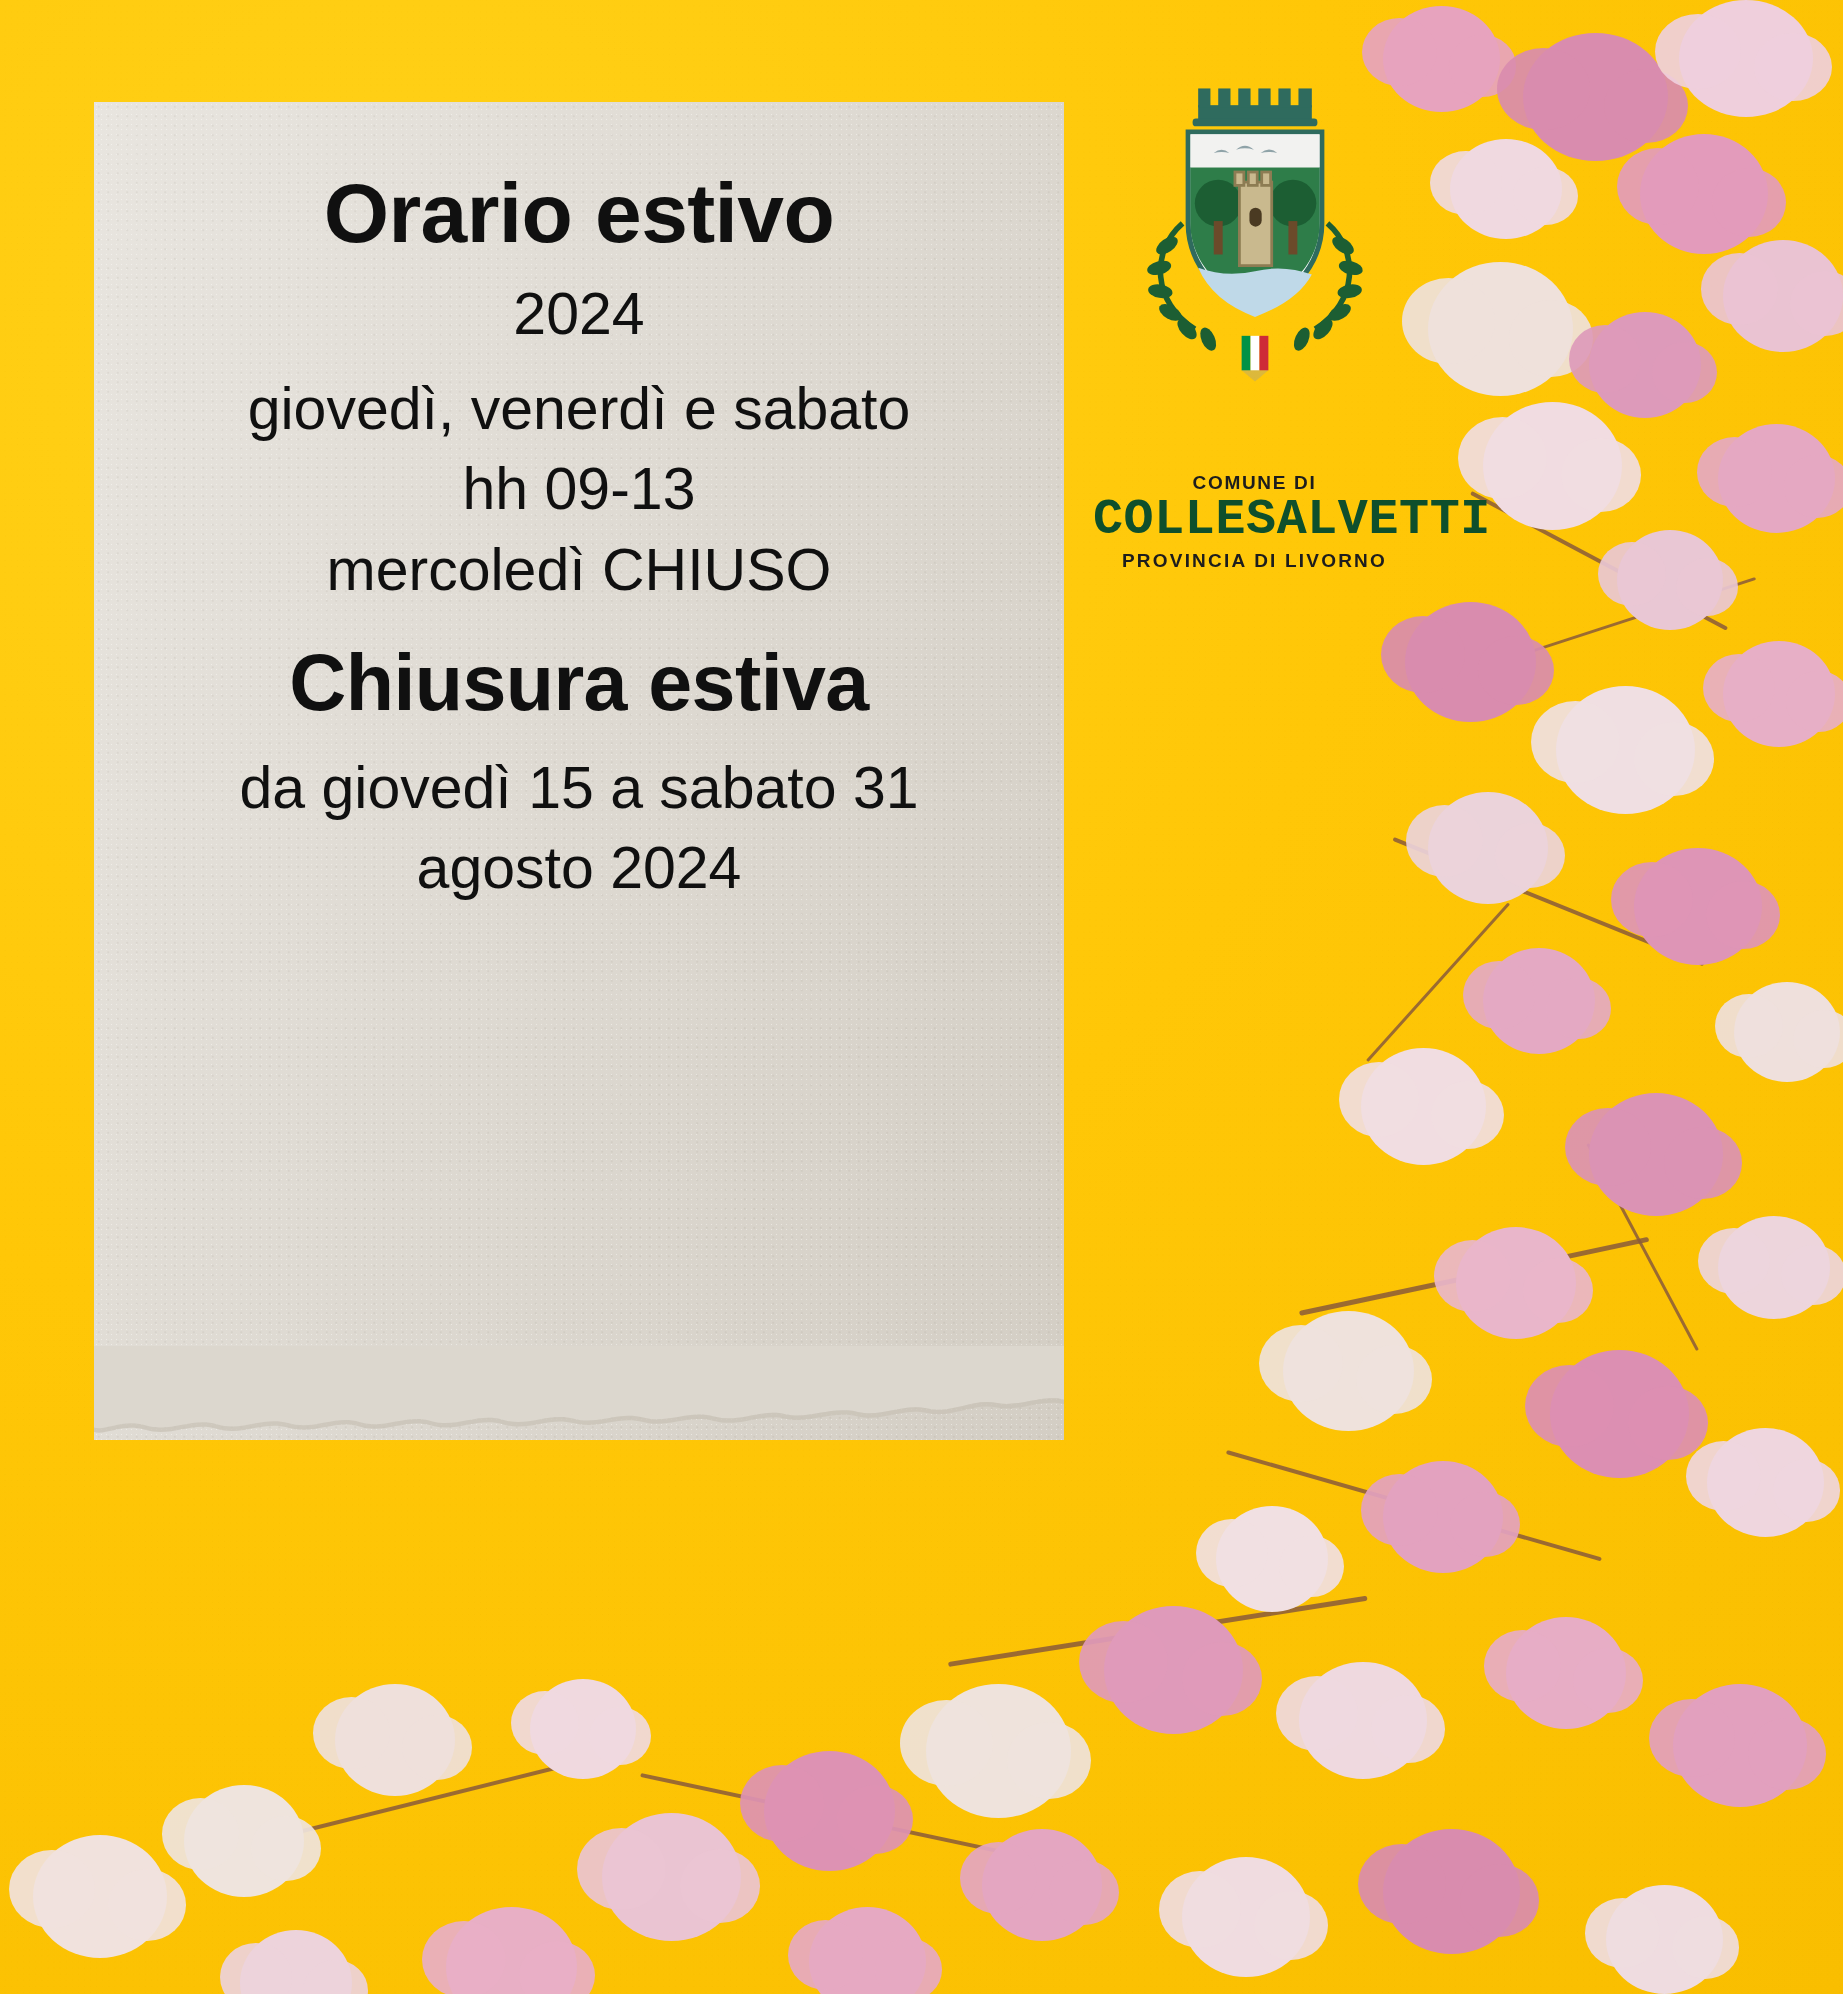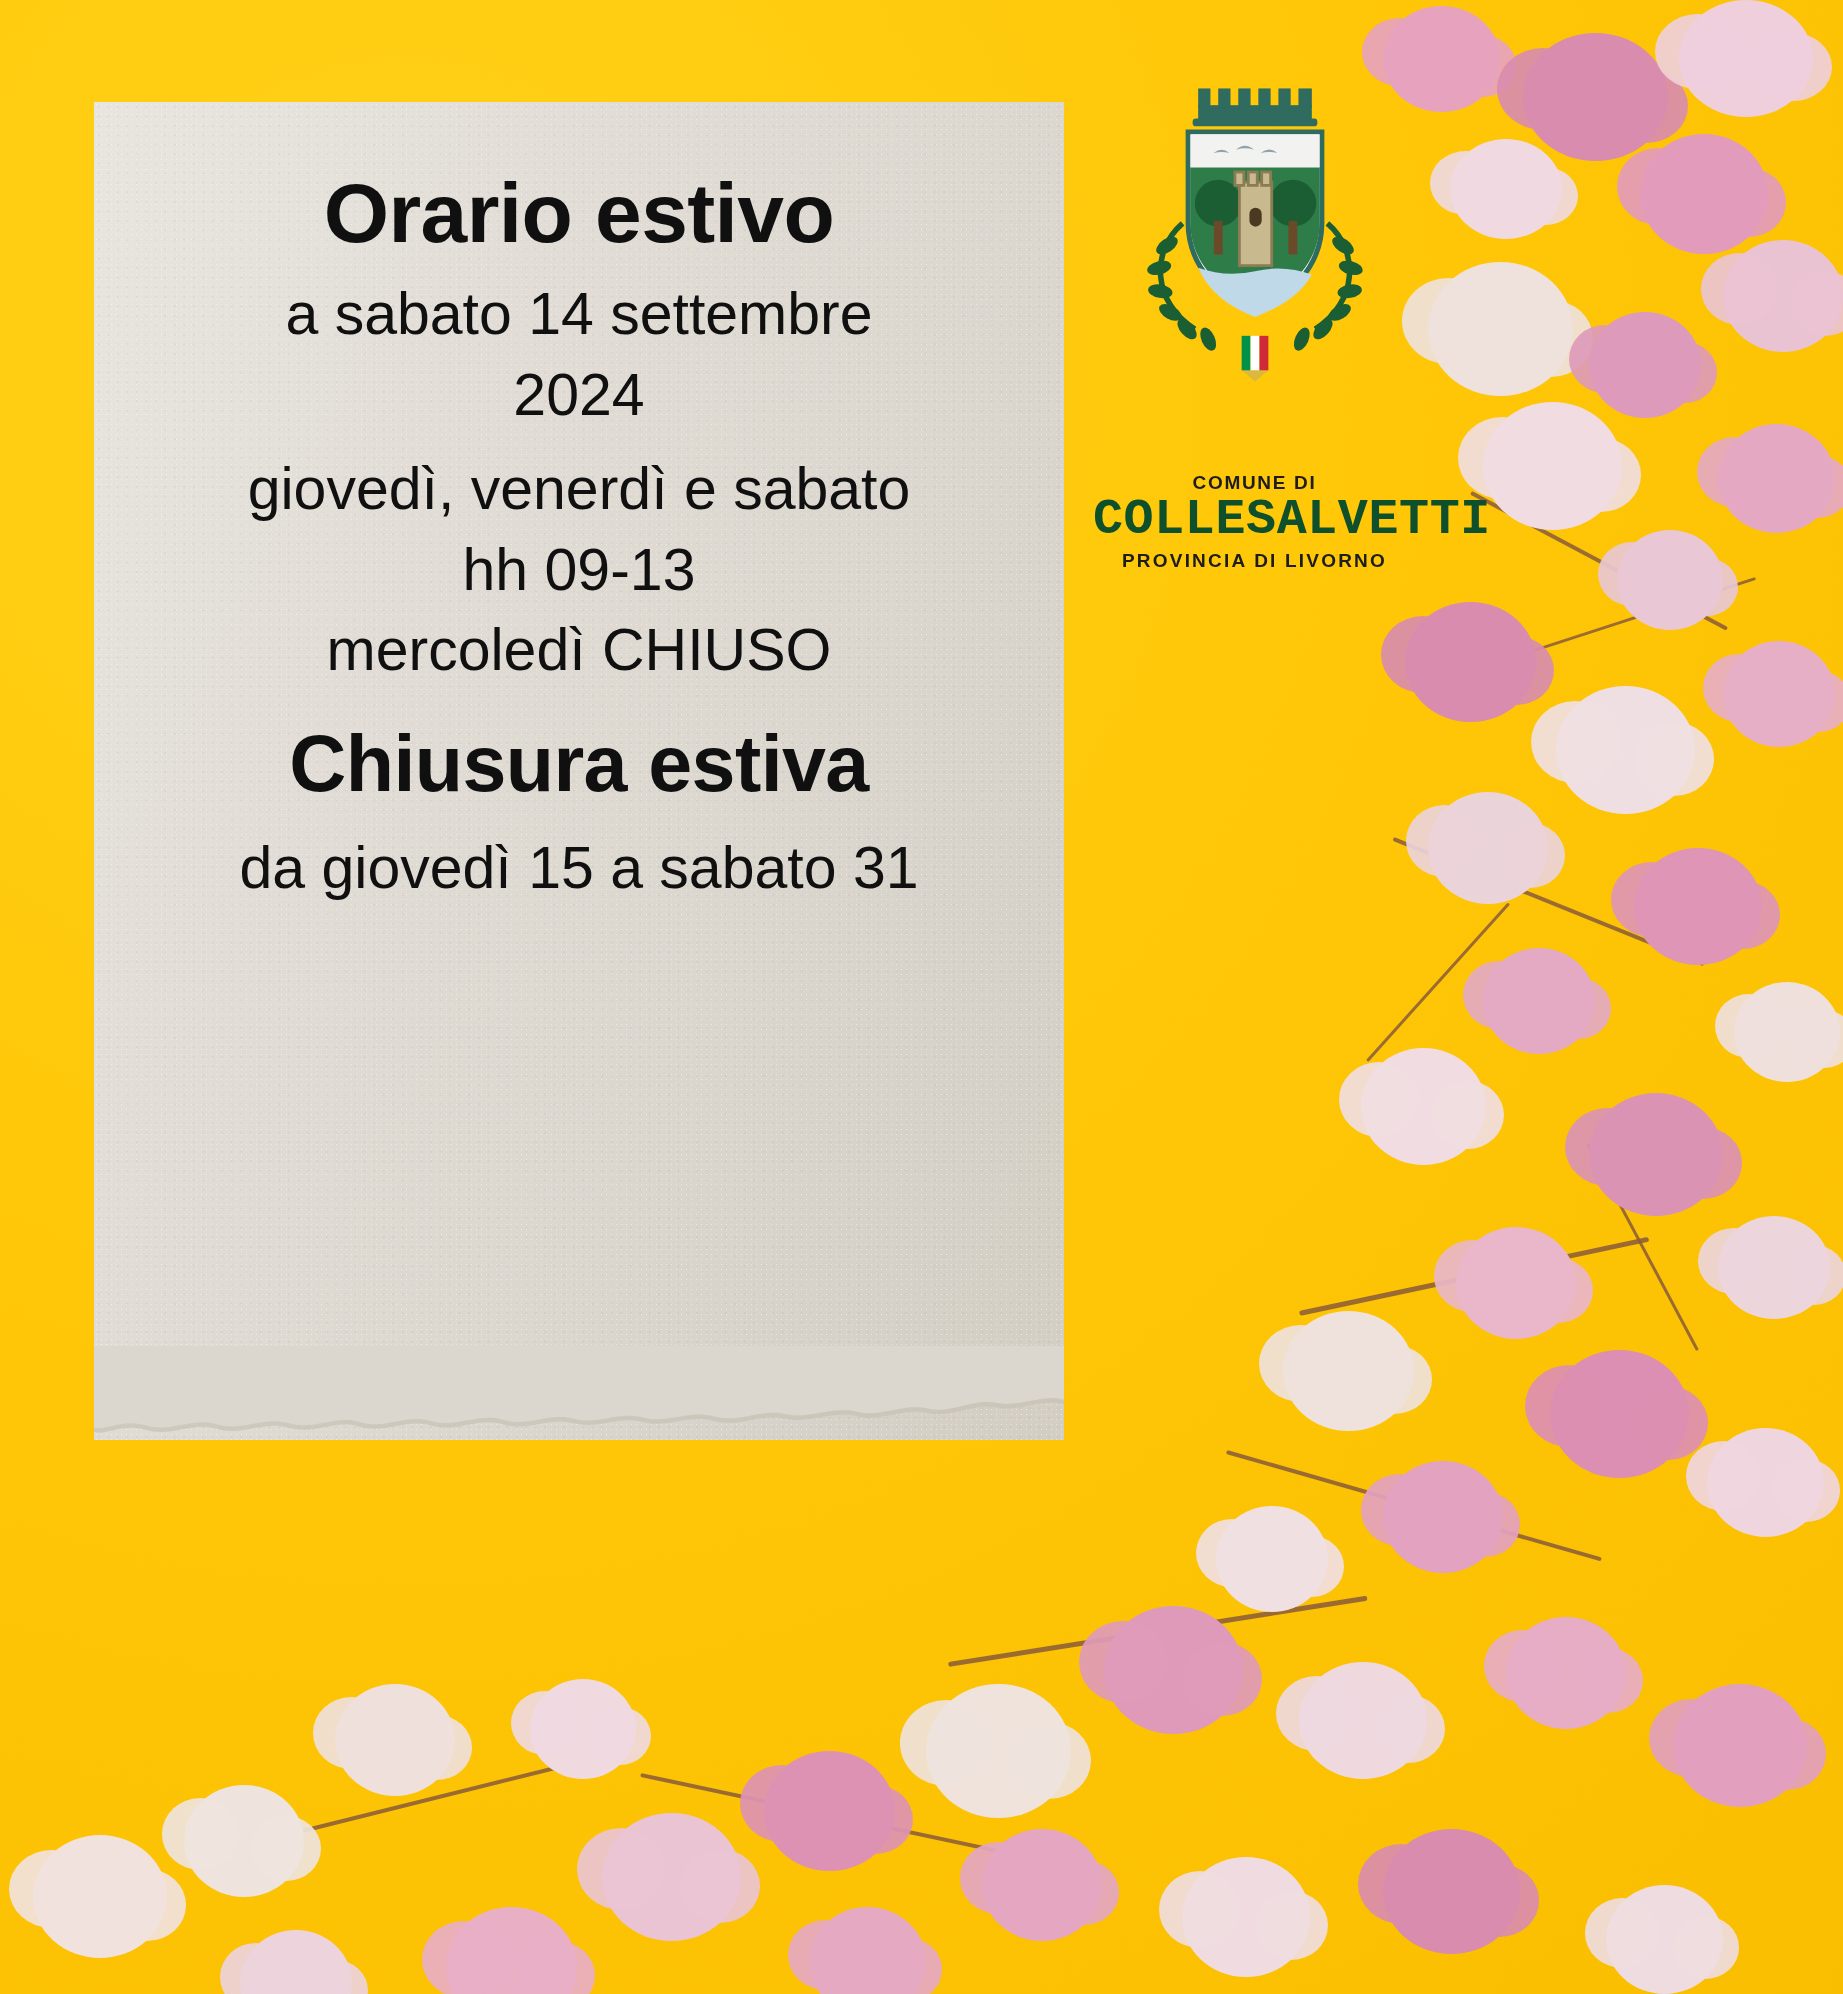--- a/index.html
+++ b/index.html
@@ -263,28 +263,28 @@
                C1320,115 1285,140 1240,130 C1195,120 1160,146 1112,134
                C1065,122 1030,148 985,136 C940,124 905,150 860,138
                C815,126 780,154 733,140 C688,127 650,156 604,142
                C560,129 522,158 476,144 C432,131 395,160 348,146
                C303,133 266,162 220,148 C176,135 138,164 92,150
                C50,138 24,160 0,154 Z" fill="#C8C1B5" opacity=".75"></path>
     </svg>
 
     <div class="paper-text">
       <div class="t-title">Orario estivo</div>
-      <div class="t-line">a sabato 14 settembre</div>
       <div class="t-line">2024</div>
       <div class="t-gap"></div>
       <div class="t-line">giovedì, venerdì e sabato</div>
       <div class="t-line">hh 09-13</div>
       <div class="t-line">mercoledì CHIUSO</div>
       <div class="t-title-2">Chiusura estiva</div>
       <div class="t-line">da giovedì 15 a sabato 31</div>
+      <div class="t-line">agosto 2024</div>
     </div>
   </div>
 
   <div class="logo">
     <svg width="312" height="390" viewBox="0 0 560 700">
 
       <g>
         <rect x="178" y="38" width="204" height="26" fill="#2F6B5E"></rect>
         <g fill="#2F6B5E">
           <rect x="178" y="8" width="22" height="34"></rect>

